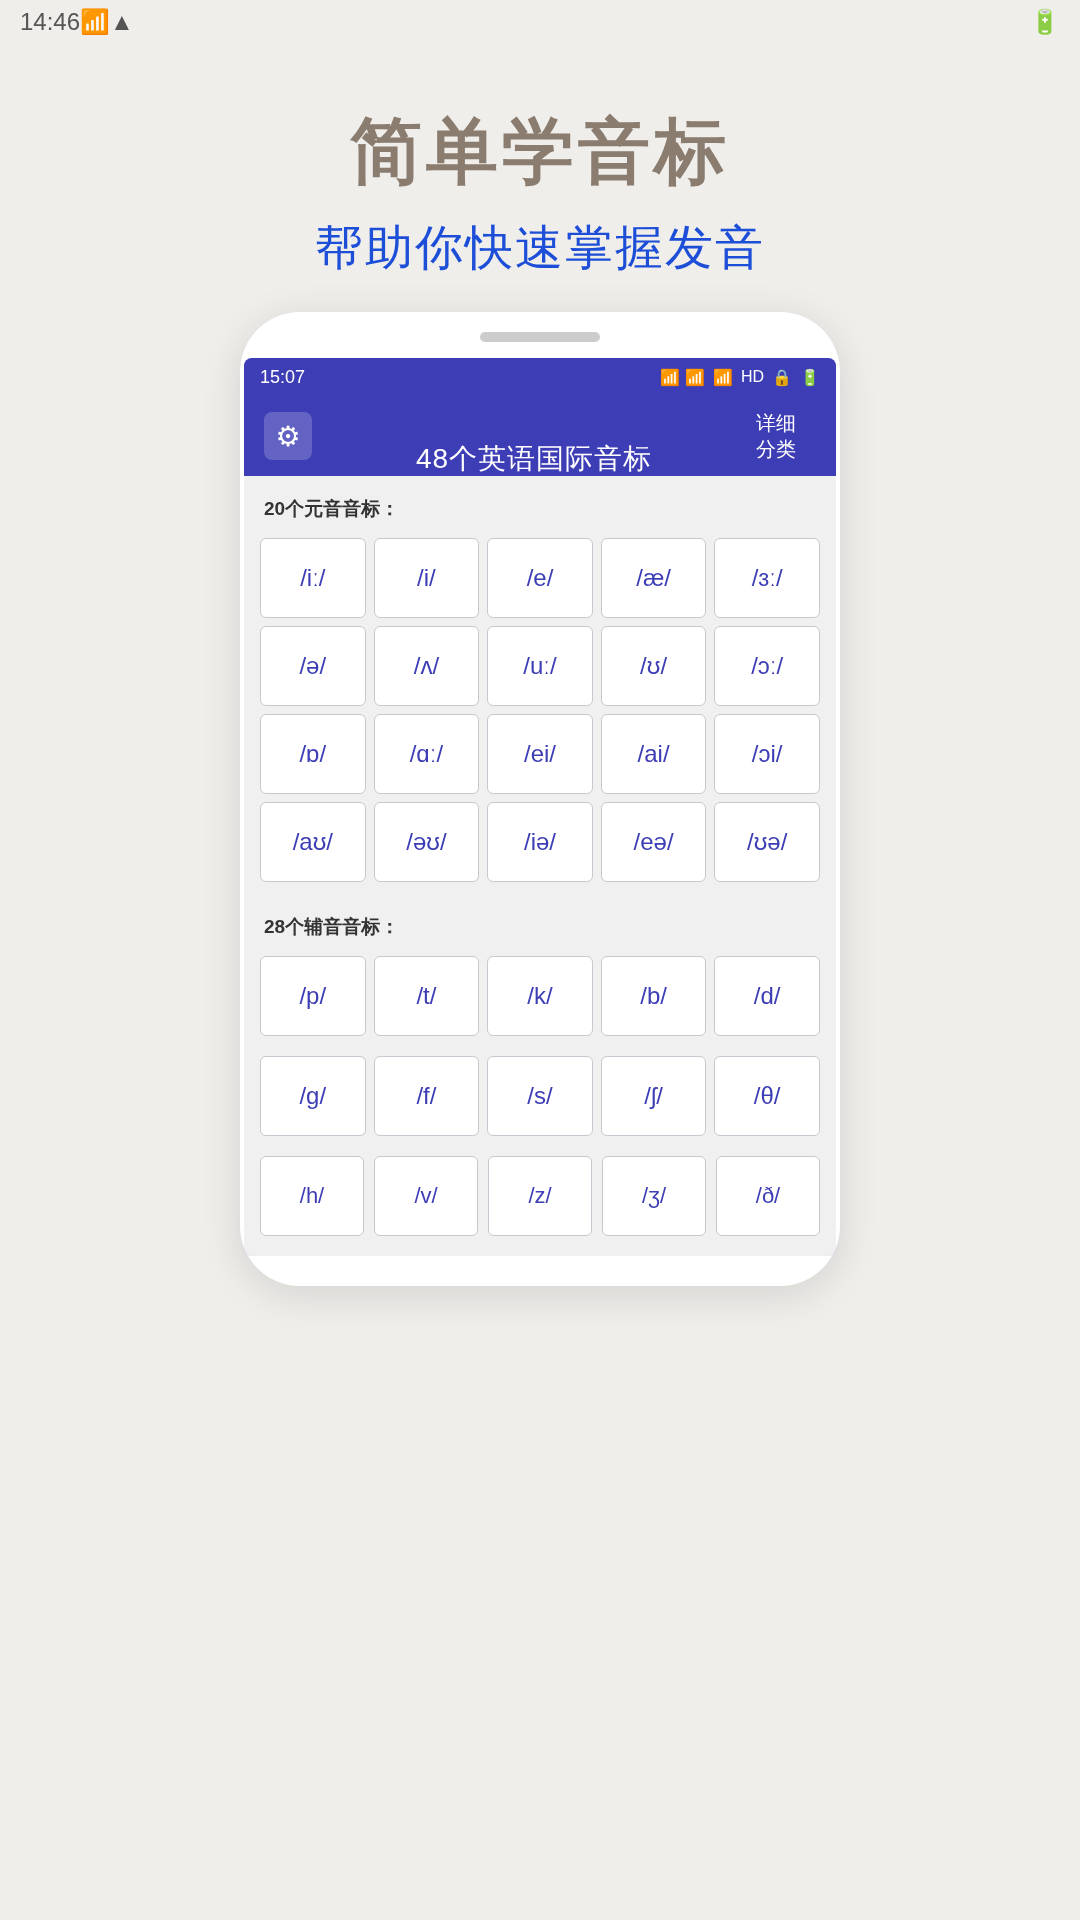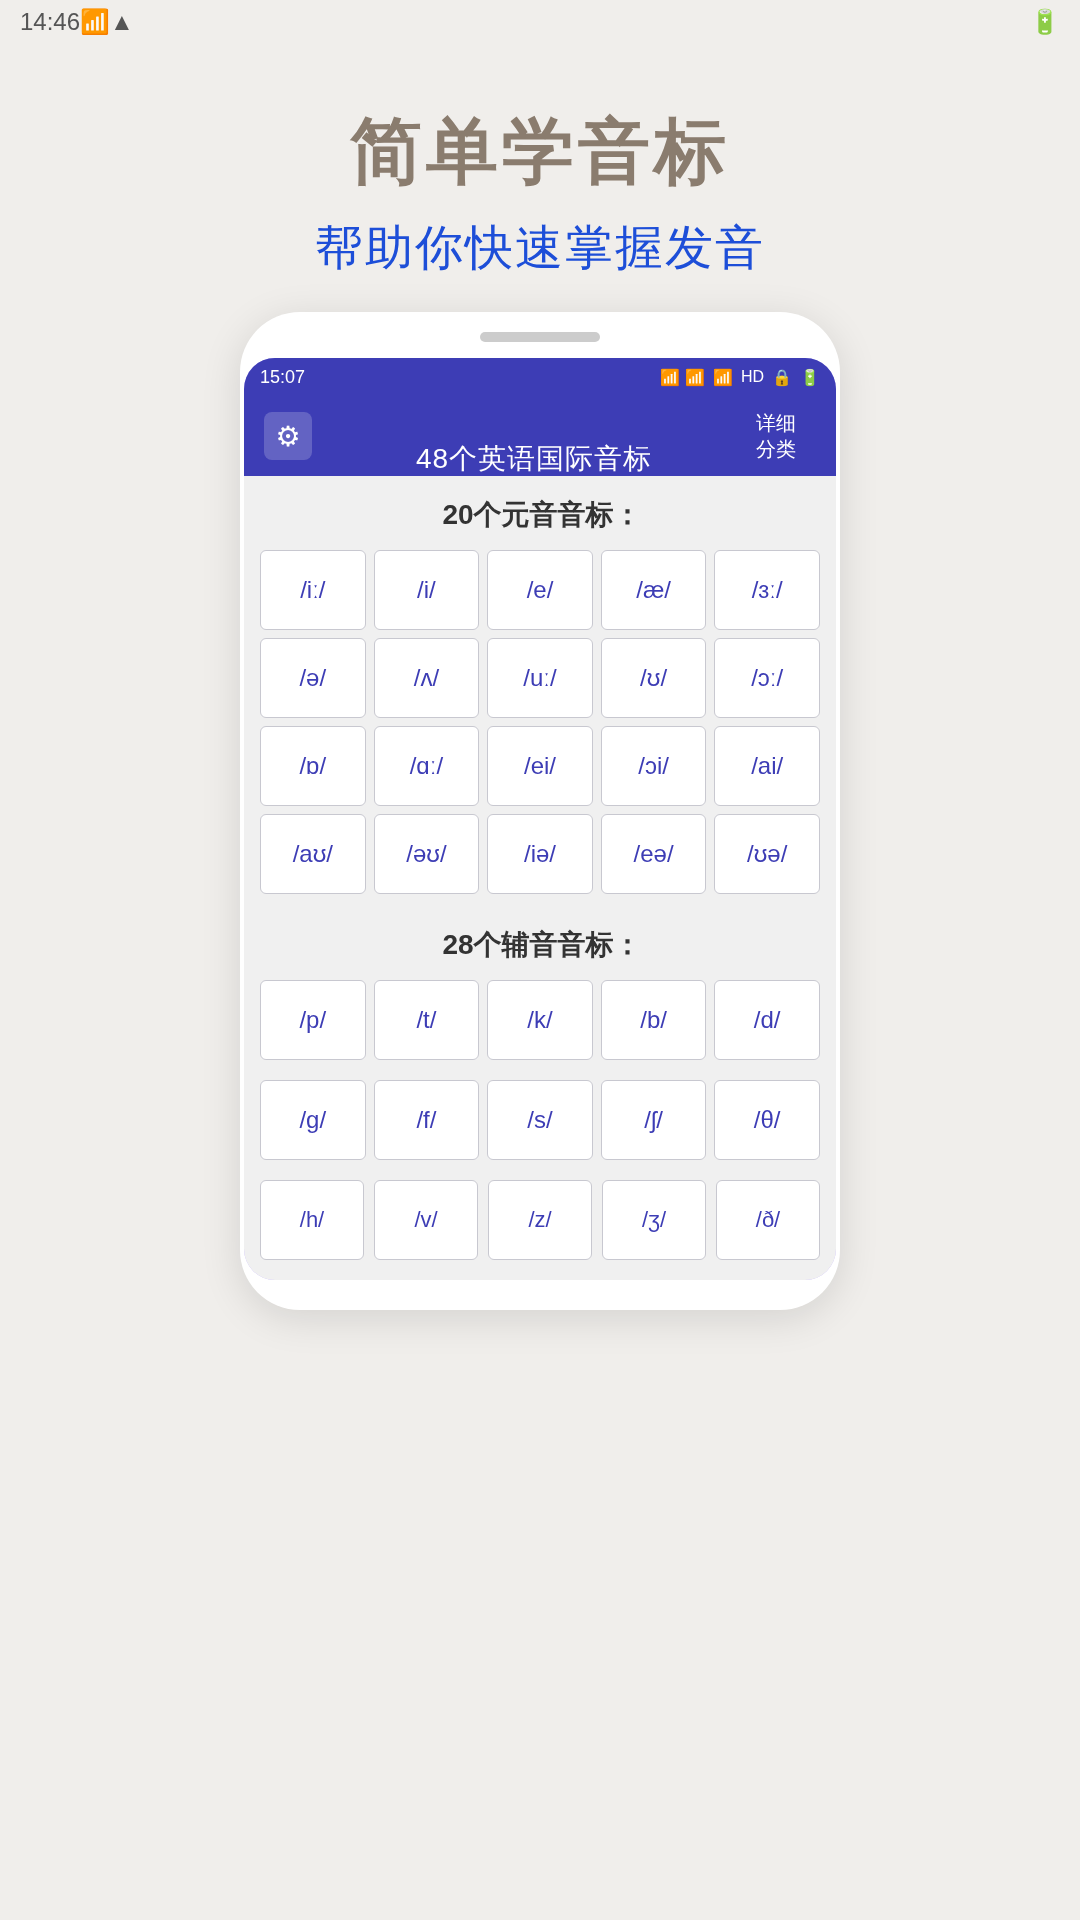--- a/index.html
+++ b/index.html
@@ -63,21 +63,21 @@
       height: 10px;
       background: #ccc;
       border-radius: 5px;
       margin: 0 auto 16px auto;
     }
 
     
     .phone-screen {
       width: 100%;
       background: #c4b5fd;
-      border-radius: 31px;
+      border-radius: 8px;
       overflow: hidden;
     }
 
     
     .inner-status {
       background: #3d3db5;
       height: 38px;
       display: flex;
       align-items: center;
       justify-content: space-between;
@@ -124,26 +124,25 @@
       width: 60px;
     }
 
     
     .content {
       background: #f0f0f0;
       padding: 20px 16px;
     }
 
     .section-title {
-      font-size: 28px;
+      font-size: 19px;
       font-weight: 700;
       color: #333;
       margin-bottom: 16px;
       padding-left: 4px;
-      text-align: center;
     }
 
     .phoneme-grid {
       display: grid;
       grid-template-columns: repeat(5, 1fr);
       gap: 8px;
       margin-bottom: 20px;
     }
 
     .phoneme-cell {
@@ -238,22 +237,22 @@
           <div class="phoneme-cell">/æ/</div>
           <div class="phoneme-cell">/ɜː/</div>
           <div class="phoneme-cell">/ə/</div>
           <div class="phoneme-cell">/ʌ/</div>
           <div class="phoneme-cell">/uː/</div>
           <div class="phoneme-cell">/ʊ/</div>
           <div class="phoneme-cell">/ɔː/</div>
           <div class="phoneme-cell">/ɒ/</div>
           <div class="phoneme-cell">/ɑː/</div>
           <div class="phoneme-cell">/ei/</div>
+          <div class="phoneme-cell">/ai/</div>
           <div class="phoneme-cell">/ɔi/</div>
-          <div class="phoneme-cell">/ai/</div>
           <div class="phoneme-cell">/aʊ/</div>
           <div class="phoneme-cell">/əʊ/</div>
           <div class="phoneme-cell">/iə/</div>
           <div class="phoneme-cell">/eə/</div>
           <div class="phoneme-cell">/ʊə/</div>
         </div>
 
       <div class="section-divider"></div>
 
       <div class="section-title">28个辅音音标：</div>

